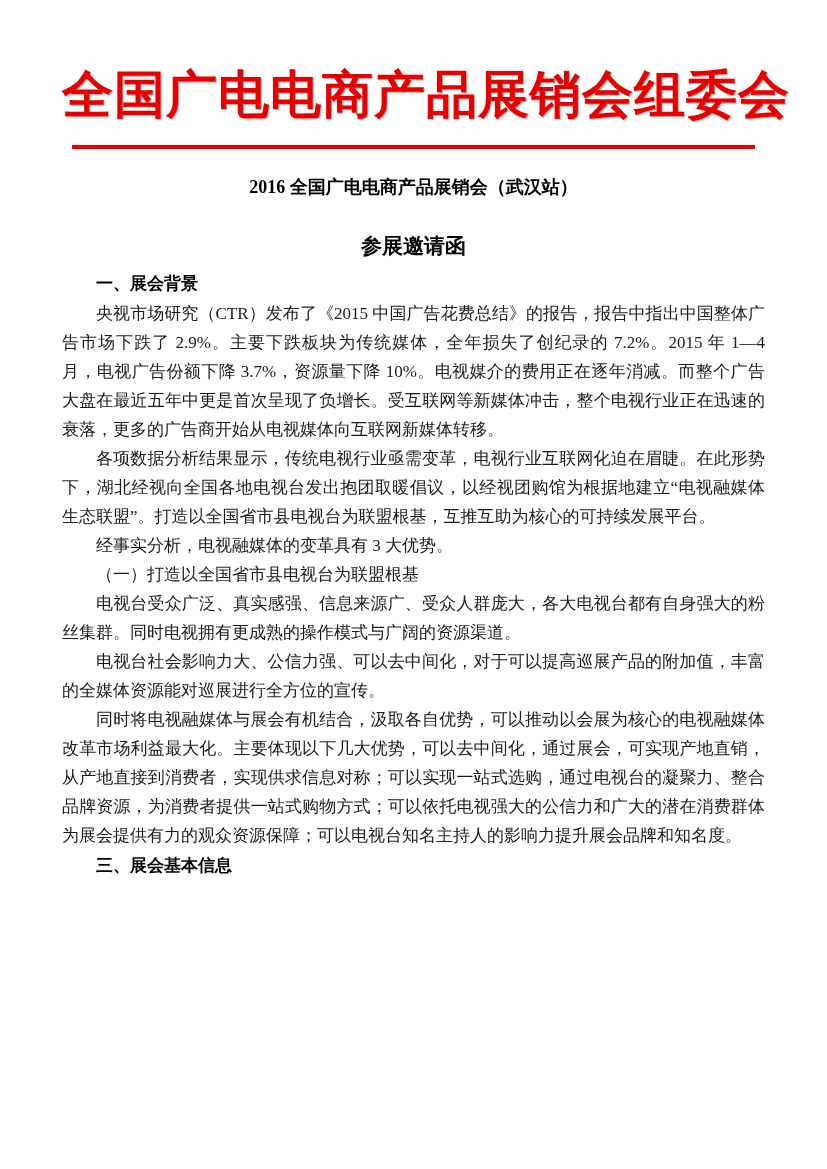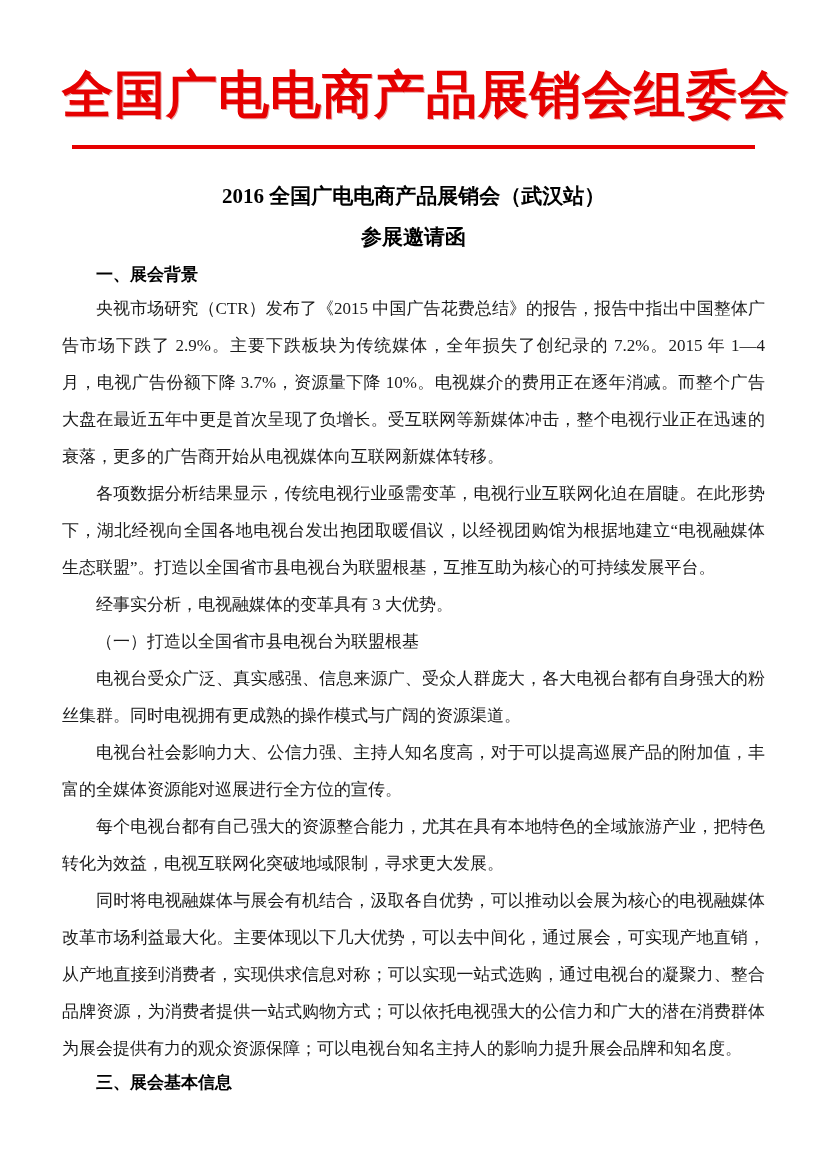--- a/index.html
+++ b/index.html
@@ -26,52 +26,52 @@
     letter-spacing: 1px;
     white-space: nowrap;
     text-shadow: 1px 1px 0 rgba(180,0,0,0.35);
   }
   .red-rule {
     height: 4px;
     background: #e60000;
     margin: 20px 10px 0 10px;
   }
   .doc-title {
-    font-size: 21px;
+    font-size: 18px;
     font-weight: bold;
     color: #000000;
     text-align: center;
-    margin-top: 35px;
+    margin-top: 28px;
     line-height: 1.2;
   }
   .doc-subtitle {
     font-size: 21px;
     font-weight: bold;
     color: #000000;
     text-align: center;
-    margin-top: 16px;
+    margin-top: 36px;
     line-height: 1.2;
   }
   .content {
     margin-top: 9px;
     font-size: 17px;
     line-height: 31px;
   }
   .section-heading {
     font-size: 17px;
     font-weight: bold;
     color: #000000;
     text-indent: 2em;
     line-height: 31px;
   }
   .content p {
     text-indent: 2em;
     text-align: justify;
     color: #1a1a1a;
-    line-height: 37px;
+    line-height: 29px;
   }
 </style>
 </head>
 <body>
 
 <div class="page">
 
   <div class="org-title">全国广电电商产品展销会组委会</div>
 
   <div class="red-rule"></div>
@@ -85,22 +85,21 @@
     <div class="section">
       <div class="section-heading">一、展会背景</div>
       <p>央视市场研究（CTR）发布了《2015 中国广告花费总结》的报告，报告中指出中国整体广告市场下跌了 2.9%。主要下跌板块为传统媒体，全年损失了创纪录的 7.2%。2015 年 1—4 月，电视广告份额下降 3.7%，资源量下降 10%。电视媒介的费用正在逐年消减。而整个广告大盘在最近五年中更是首次呈现了负增长。受互联网等新媒体冲击，整个电视行业正在迅速的衰落，更多的广告商开始从电视媒体向互联网新媒体转移。</p>
       <p>各项数据分析结果显示，传统电视行业亟需变革，电视行业互联网化迫在眉睫。在此形势下，湖北经视向全国各地电视台发出抱团取暖倡议，以经视团购馆为根据地建立“电视融媒体生态联盟”。打造以全国省市县电视台为联盟根基，互推互助为核心的可持续发展平台。</p>
     </div>
 
     <div class="section">
       <p>经事实分析，电视融媒体的变革具有 3 大优势。</p>
       <p>（一）打造以全国省市县电视台为联盟根基</p>
       <p>电视台受众广泛、真实感强、信息来源广、受众人群庞大，各大电视台都有自身强大的粉丝集群。同时电视拥有更成熟的操作模式与广阔的资源渠道。</p>
-      <p>电视台社会影响力大、公信力强、主持人知名度高，对于可以提高巡展产品的附加值，丰富的全媒体资源能对巡展进行全方位的宣传。</p>
-      <p>每个电视台都有自己强大的资源整合能力，尤其在具有本地特色的全域旅游产业，把特色转化为效益，电视互联网化突破地域限制，寻求更大发展。</p>
+      <p>电视台社会影响力大、公信力强、可以去中间化，对于可以提高巡展产品的附加值，丰富的全媒体资源能对巡展进行全方位的宣传。</p>
       <p>同时将电视融媒体与展会有机结合，汲取各自优势，可以推动以会展为核心的电视融媒体改革市场利益最大化。主要体现以下几大优势，可以去中间化，通过展会，可实现产地直销，从产地直接到消费者，实现供求信息对称；可以实现一站式选购，通过电视台的凝聚力、整合品牌资源，为消费者提供一站式购物方式；可以依托电视强大的公信力和广大的潜在消费群体为展会提供有力的观众资源保障；可以电视台知名主持人的影响力提升展会品牌和知名度。</p>
     </div>
 
     <div class="section">
       <div class="section-heading">三、展会基本信息</div>
     </div>
 
   </div>
 </div>
 

